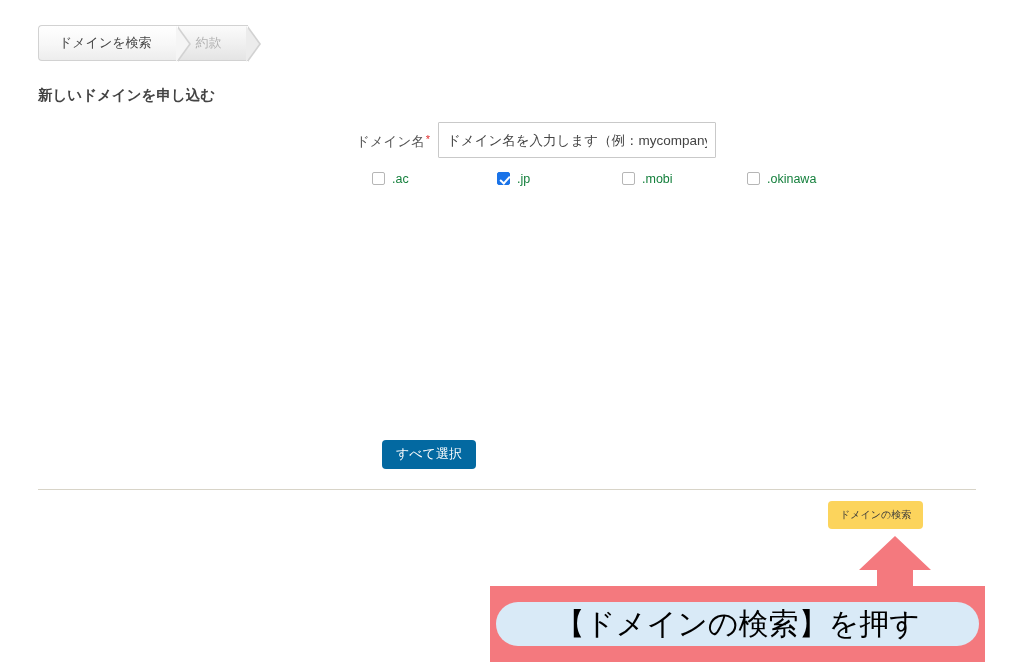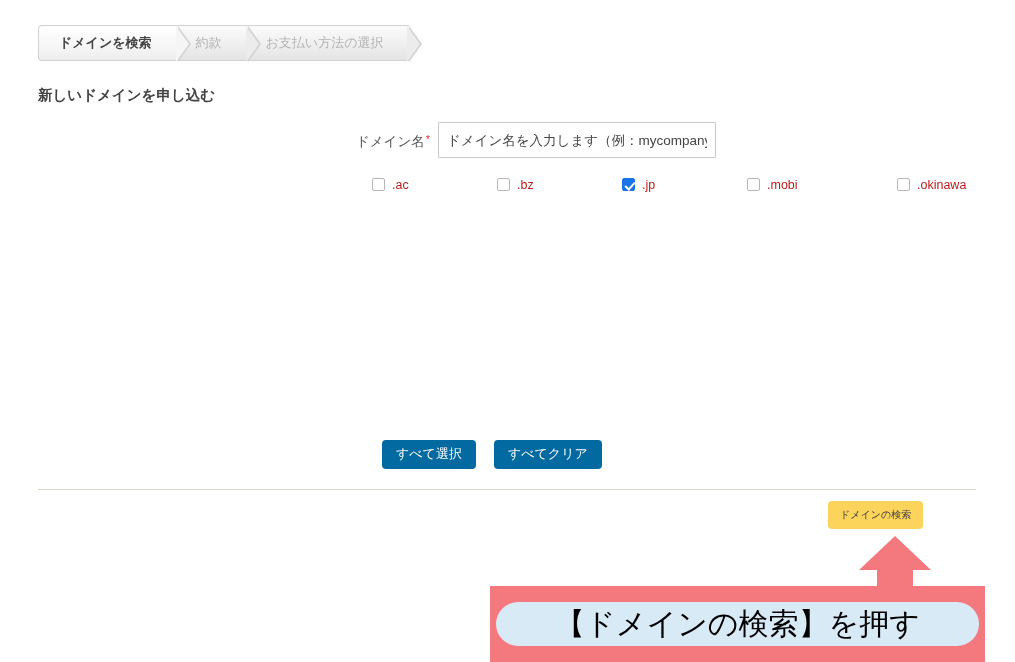--- a/index.html
+++ b/index.html
@@ -38,21 +38,21 @@
     border-top: 1px solid #d2d2d2;
     border-bottom: 1px solid #d2d2d2;
     color: #b3b3b3;
   }
   .step.first {
     border-left: 1px solid #d2d2d2;
     border-top-left-radius: 4px;
     border-bottom-left-radius: 4px;
     background: linear-gradient(to bottom, #ffffff 0%, #f7f7f7 55%, #ededed 100%);
     color: #444444;
-    font-weight: bold;
+    font-weight: normal;
     padding-left: 20px;
   }
   
   .step .arrow-out,
   .step .arrow-in {
     position: absolute;
     right: -13px;
     top: 0;
     width: 0;
     height: 0;
@@ -125,23 +125,23 @@
     left: 372px;
     top: 172px;
     width: 600px;
     display: grid;
     grid-template-columns: 125px 125px 125px 150px;
     grid-auto-rows: 25px;
     grid-auto-flow: column;
   }
   .tld-item {
     display: flex;
-    align-items: center;
+    align-items: flex-start;
     font-size: 12.5px;
-    color: #b91c1c;
+    color: #15803d;
   }
   .cbox {
     width: 13px;
     height: 13px;
     box-sizing: border-box;
     border: 1px solid #b6b6b6;
     border-radius: 2px;
     background: #ffffff;
     margin-right: 7px;
     flex: none;
@@ -248,62 +248,52 @@
     <div class="step first">
       <span class="label">ドメインを検索</span>
       <span class="arrow-out"></span>
       <span class="arrow-in"></span>
     </div>
     <div class="step">
       <span class="label">約款</span>
       <span class="arrow-out"></span>
       <span class="arrow-in"></span>
     </div>
-    <div class="step">
-      <span class="label">お支払い方法の選択</span>
-      <span class="arrow-out"></span>
-      <span class="arrow-in"></span>
-    </div>
   </div>
 
 <div id="page-title">新しいドメインを申し込む</div>
 
 <div id="domain-row">
   <div id="domain-label">
     <span>ドメイン名</span><span id="domain-required">*</span>
   </div>
   <input id="domain-input" type="text" placeholder="ドメイン名を入力します（例：mycompany）" style="">
 </div>
 
 <div id="tld-grid">
     <div class="tld-item">
       <span class="cbox"></span>
       <span>.ac</span>
     </div>
     <div class="tld-item">
-      <span class="cbox"></span>
-      <span>.bz</span>
-    </div>
-    <div class="tld-item">
       <span class="cbox checked"></span>
       <span>.jp</span>
     </div>
     <div class="tld-item">
       <span class="cbox"></span>
       <span>.mobi</span>
     </div>
     <div class="tld-item">
       <span class="cbox"></span>
       <span>.okinawa</span>
     </div>
   </div>
 
 <div id="bulk-buttons">
   <button class="bulk-btn">すべて選択</button>
-  <button class="bulk-btn">すべてクリア</button>
 </div>
 
 <div id="divider"></div>
 
 <button id="search-button">ドメインの検索</button>
 
 <div id="annot-arrow">
   <svg width="80" height="52" viewBox="0 0 80 52">
     <polygon points="40,0 76,34 58,34 58,52 22,52 22,34 4,34" fill="#f4797e"></polygon>
   </svg>

